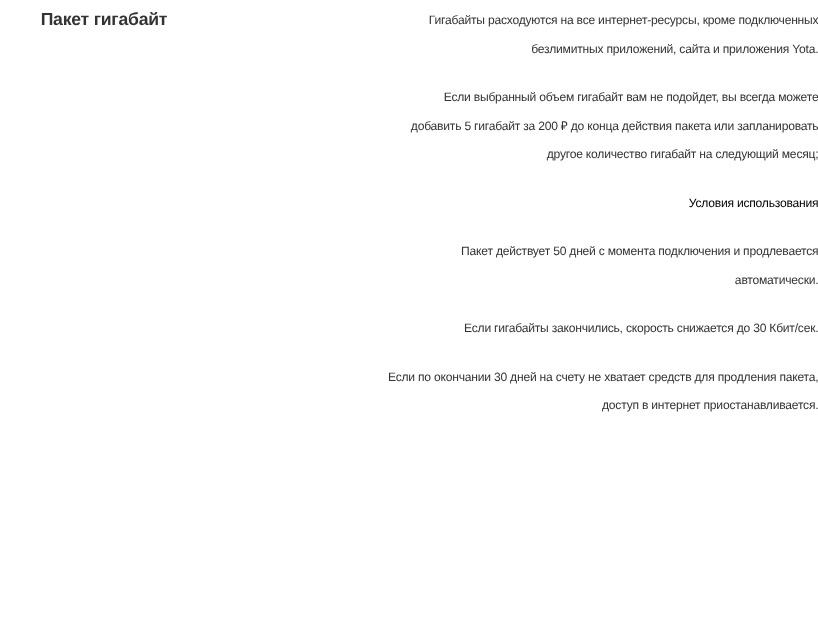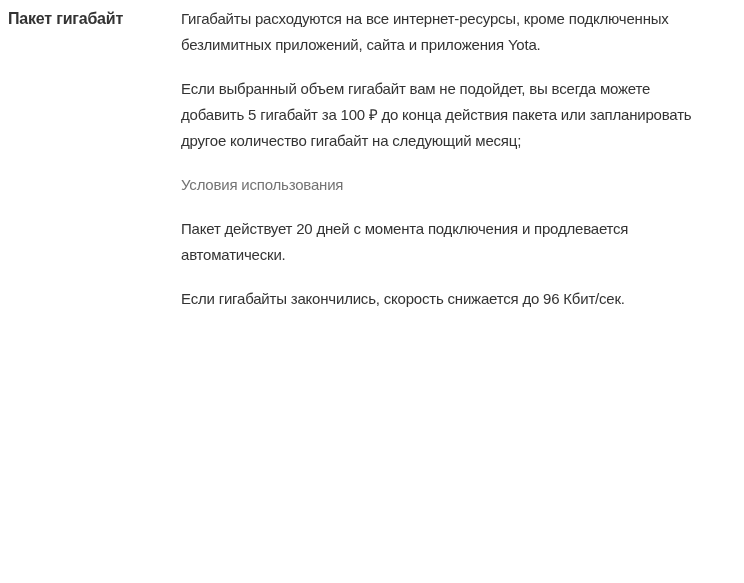--- a/index.html
+++ b/index.html
@@ -25,50 +25,54 @@
     box-sizing: border-box;
     padding-left: 8px;
   }
   .term {
     margin: 0;
     font-size: 16px;
     font-weight: bold;
     color: #333333;
     letter-spacing: -0.2px;
     line-height: 26px;
+    text-align: center;
   }
   .def-col {
     flex: 1;
     min-width: 0;
   }
   .def-col p {
     margin: 0 0 18px 0;
-    font-size: 15px;
+    font-size: 11px;
     line-height: 26px;
     letter-spacing: -0.2px;
     white-space: pre-line;
+    text-align: right;
   }
   .def-col p.body {
     color: #333333;
   }
   .def-col p.subheading {
-    color: #737373;
+    color: #000000;
   }
 </style>
 </head>
 <body>
 
 <div class="section">
   <div class="term-col">
     <h3 class="term">Пакет гигабайт</h3>
   </div>
   <div class="def-col">
       <p class="body">Гигабайты расходуются на все интернет-ресурсы, кроме подключенных
 безлимитных приложений, сайта и приложения Yota.</p>
       <p class="body">Если выбранный объем гигабайт вам не подойдет, вы всегда можете
-добавить 5 гигабайт за 100 ₽ до конца действия пакета или запланировать
+добавить 5 гигабайт за 200 ₽ до конца действия пакета или запланировать
 другое количество гигабайт на следующий месяц;</p>
       <p class="subheading">Условия использования</p>
-      <p class="body">Пакет действует 20 дней с момента подключения и продлевается
+      <p class="body">Пакет действует 50 дней с момента подключения и продлевается
 автоматически.</p>
-      <p class="body">Если гигабайты закончились, скорость снижается до 96 Кбит/сек.</p>
+      <p class="body">Если гигабайты закончились, скорость снижается до 30 Кбит/сек.</p>
+      <p class="body">Если по окончании 30 дней на счету не хватает средств для продления пакета,
+доступ в интернет приостанавливается.</p>
     </div>
 </div>
 
 </body></html>

